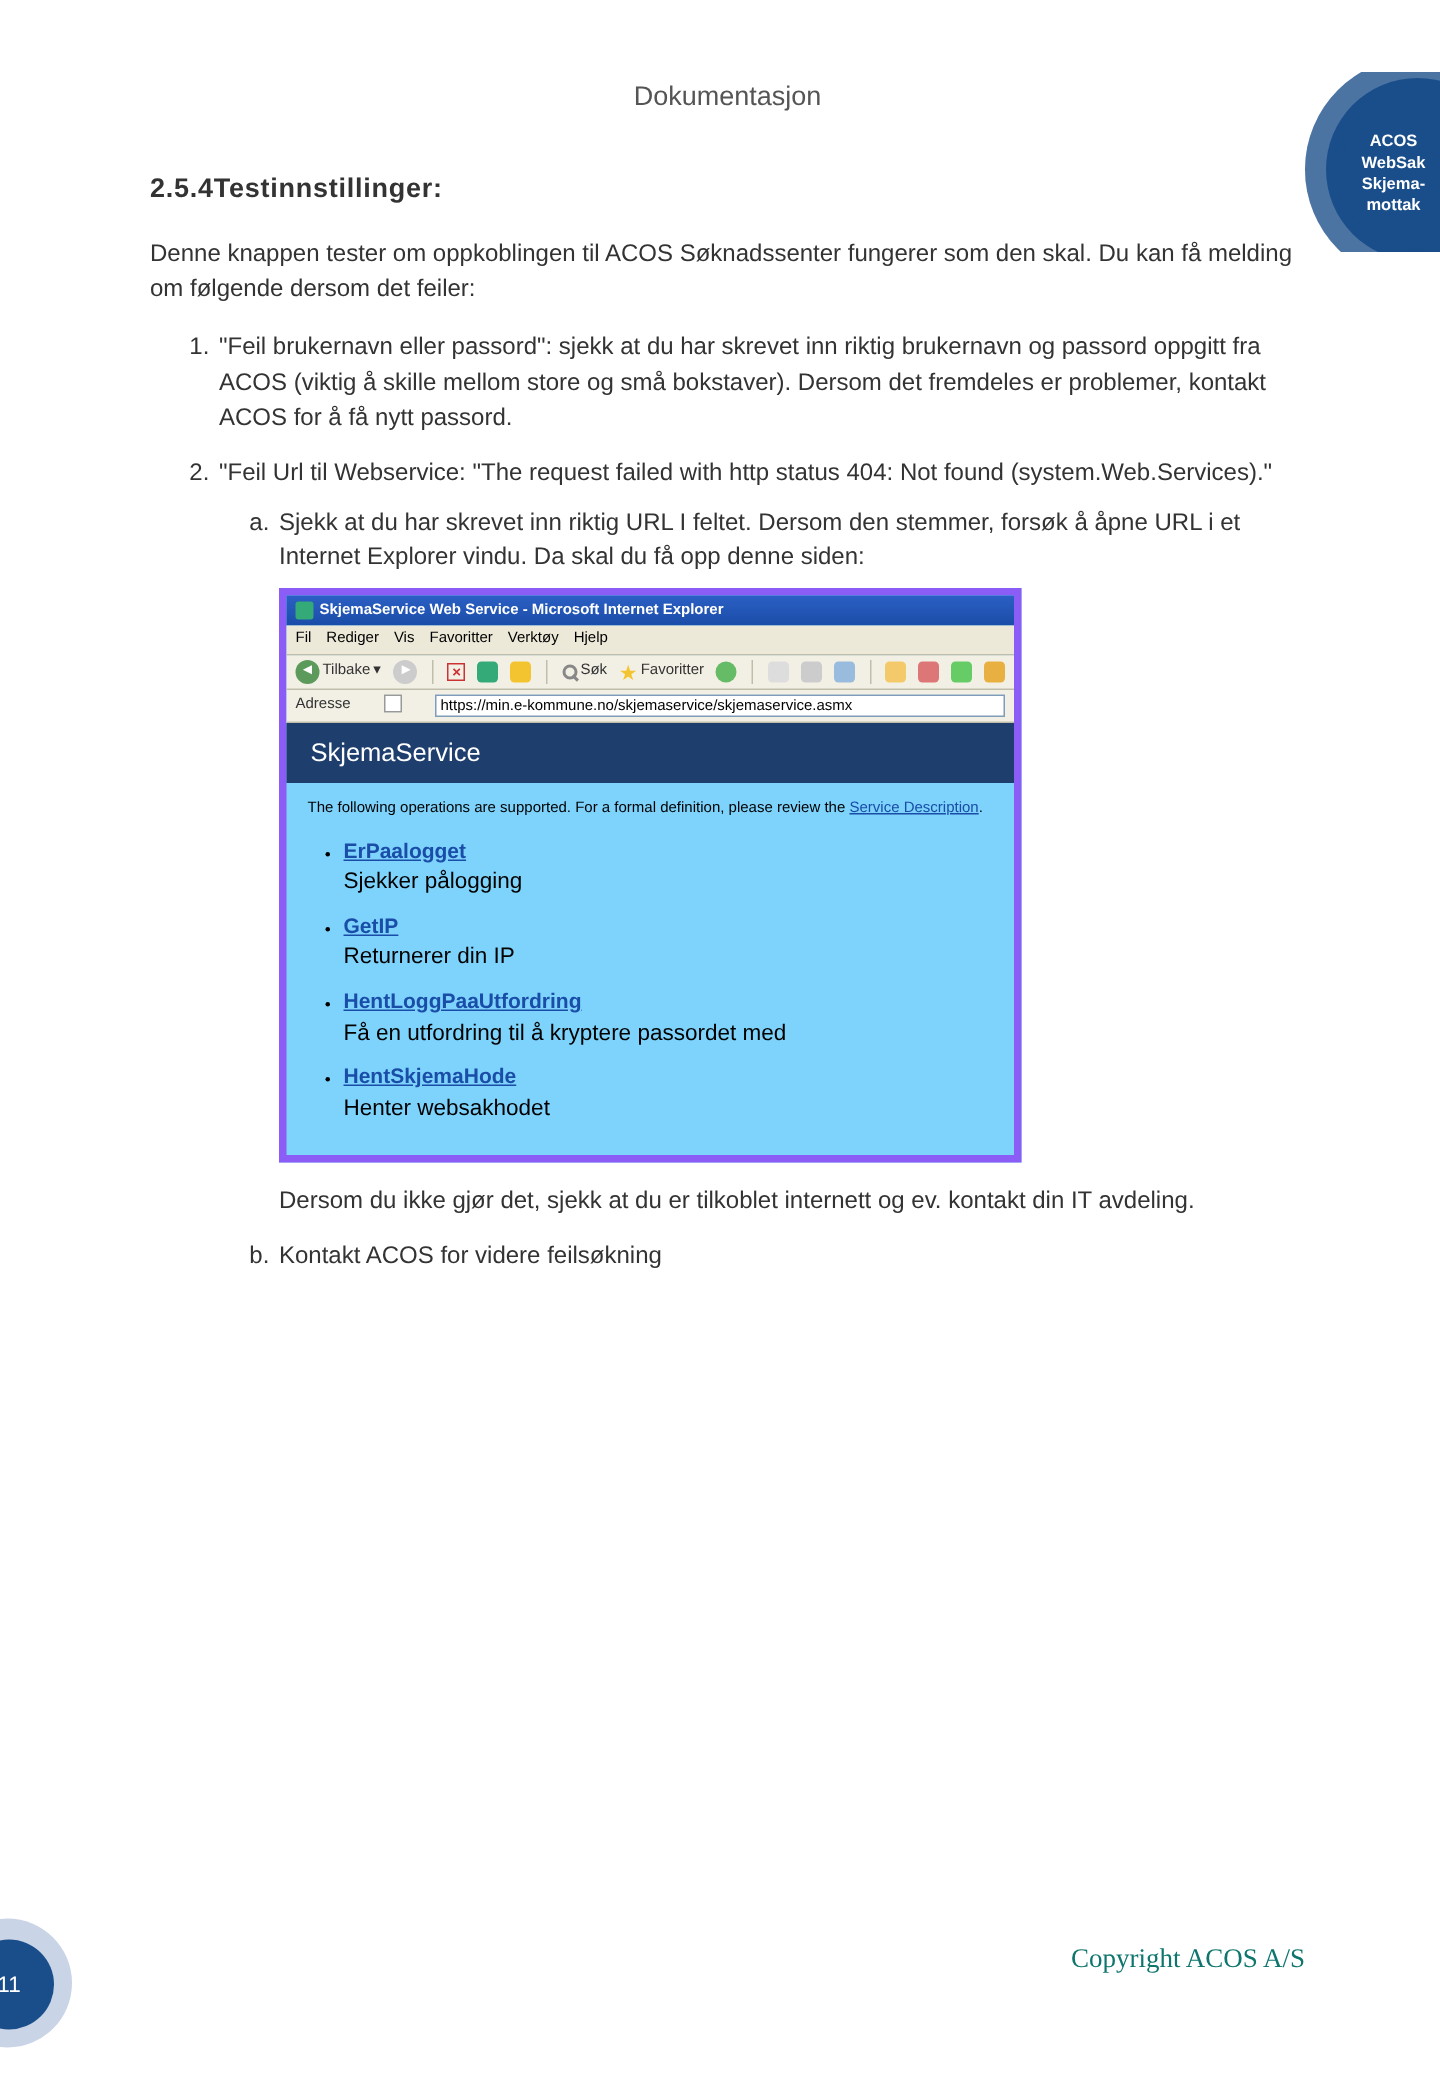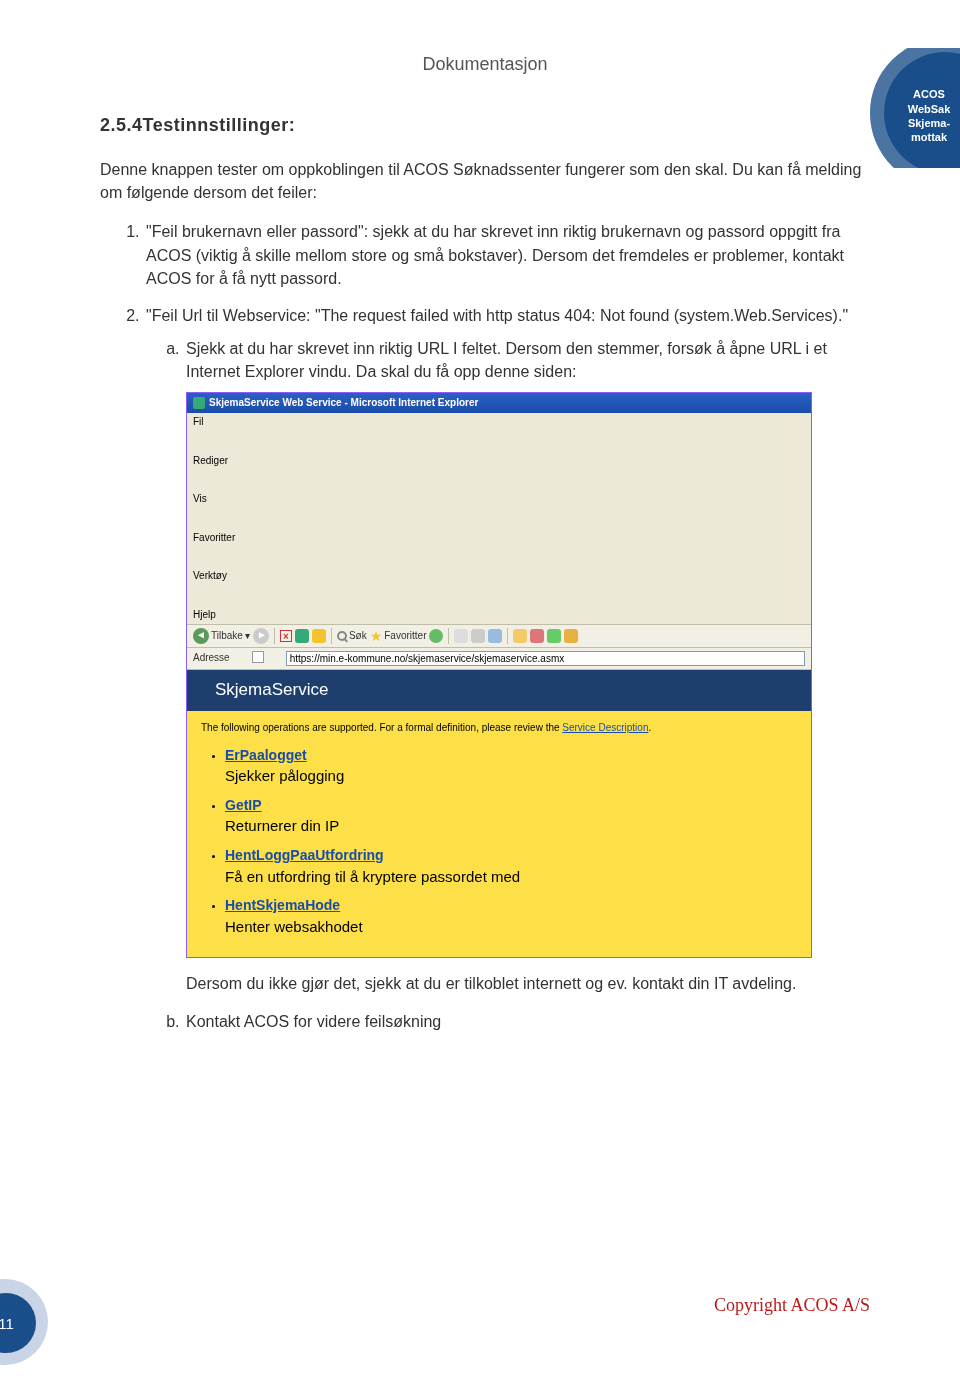--- a/index.html
+++ b/index.html
@@ -92,23 +92,23 @@
       margin-top: 10px;
     }
     .lettered-list > li {
       font-size: 16px;
       line-height: 1.45;
       margin-bottom: 14px;
       padding-left: 2px;
     }
     .screenshot {
       margin: 8px 0 14px 0;
-      border: 1px solid #8b5cf6;
-      width: 626px;
-      background: #fde047;
+      border: 5px solid #8b5cf6;
+      width: 495px;
+      background: #7dd3fc;
       font-family: Tahoma, Verdana, sans-serif;
       font-size: 10px;
     }
     .ss-titlebar {
       background: linear-gradient(#2b5fc4, #1a4da8);
       color: #fff;
       padding: 3px 6px;
       font-size: 10px;
       font-weight: bold;
       display: flex;
@@ -117,33 +117,33 @@
     }
     .ss-titlebar-icon {
       width: 12px; height: 12px; background: #3a7; border-radius: 2px; display: inline-block;
     }
     .ss-menubar {
       background: #ece9d8;
       padding: 2px 6px;
       font-size: 10px;
       color: #000;
       display: flex;
-      gap: 24px;
+      gap: 10px;
       border-bottom: 1px solid #c0bdab;
-      flex-direction: column;
     }
     .ss-toolbar {
       background: #f2f0e4;
       padding: 3px 6px;
       font-size: 10px;
       color: #000;
       display: flex;
       align-items: center;
       gap: 3px;
       border-bottom: 1px solid #c0bdab;
+      justify-content: space-between;
     }
     .tb-btn { display:inline-flex; align-items:center; gap:2px; color: #333; }
     .tb-icon { width:14px; height:14px; display:inline-block; border-radius:3px; }
     .tb-back { background: #5c9a5c; border-radius: 50%; width:16px; height:16px; position:relative; }
     .tb-back::after { content:"◄"; position:absolute; left:3px; top:0; color:#fff; font-size:10px; }
     .tb-fwd { background: #ccc; border-radius: 50%; width:16px; height:16px; position:relative; }
     .tb-fwd::after { content:"►"; position:absolute; left:4px; top:0; color:#fff; font-size:10px; }
     .tb-stop { border:1px solid #c33; color:#c33; font-weight:bold; width:12px; height:12px; text-align:center; line-height:11px; font-size:10px; }
     .tb-refresh { background:#3a7; }
     .tb-home { background:#f4c430; }
@@ -165,21 +165,21 @@
       font-size: 10px;
       padding: 1px 3px;
       border: 1px solid #7f9db9;
       font-family: inherit;
     }
     .ss-service-header {
       background: #1e3e6e;
       color: #fff;
       font-family: Verdana, sans-serif;
       font-size: 17px;
-      padding: 8px 28px;
+      padding: 8px 16px;
       font-weight: normal;
     }
     .ss-body {
       padding: 10px 14px 12px 14px;
       font-family: Verdana, sans-serif;
       font-size: 10px;
       color: #000;
     }
     .ss-supported {
       margin-bottom: 10px;
@@ -232,21 +232,21 @@
       width: 60px; height: 60px;
       border-radius: 50%;
       background: #1a4e8a;
       color: #fff;
       display:flex; align-items:center; justify-content:center;
       font-size: 15px;
     }
     .copyright {
       font-family: 'Times New Roman', serif;
       font-size: 18px;
-      color: #b91c1c;
+      color: #0f766e;
     }
   </style>
 </head>
 <body>
 
 <div class="page">
 
   <div class="header-label">Dokumentasjon</div>
 
   <div class="badge">

